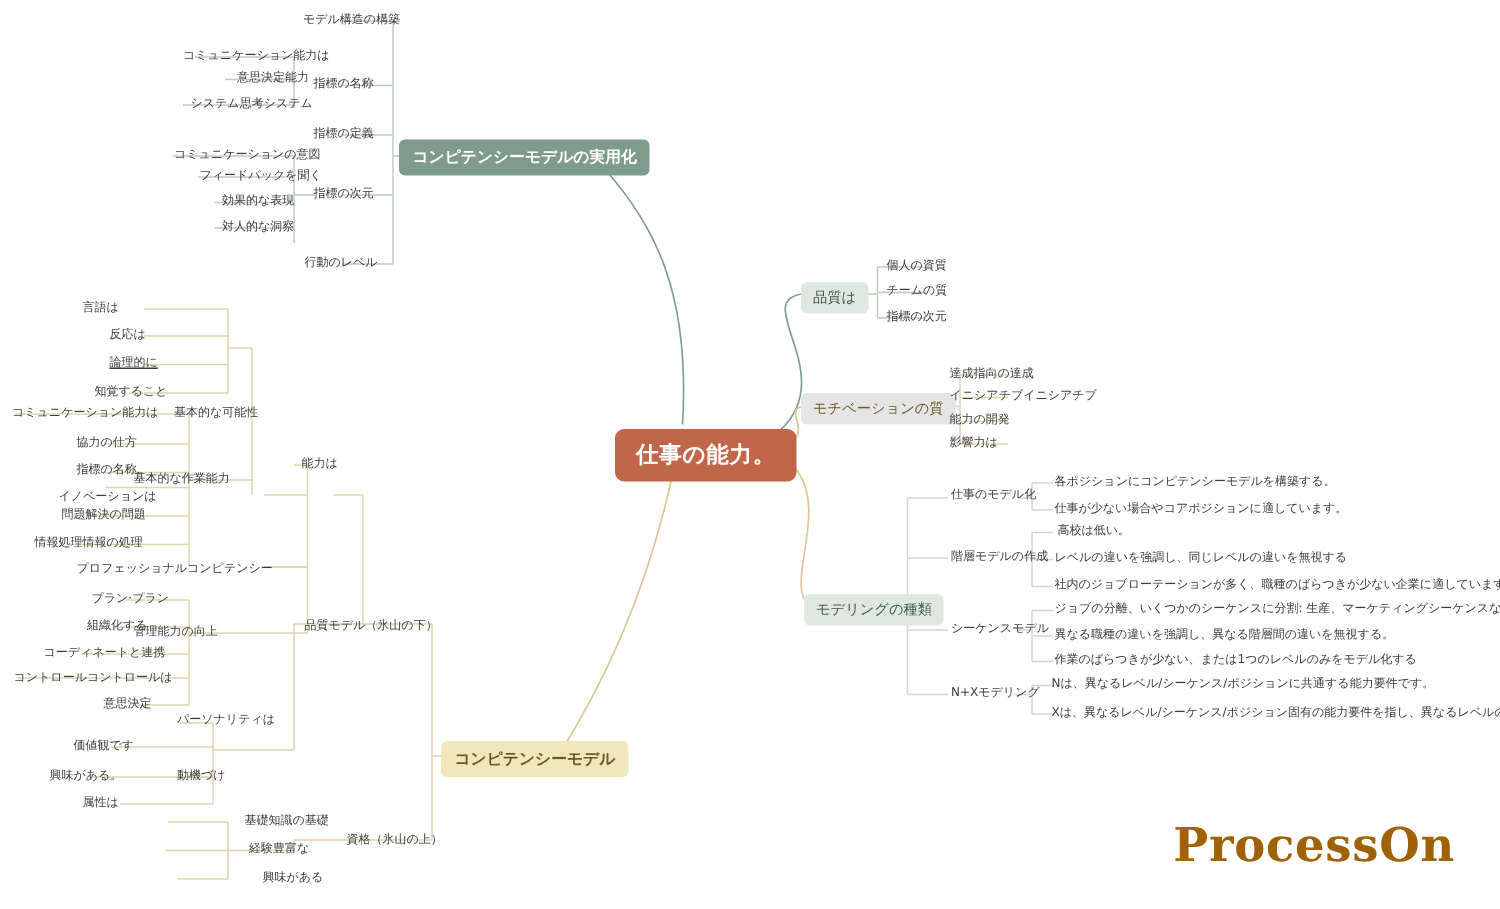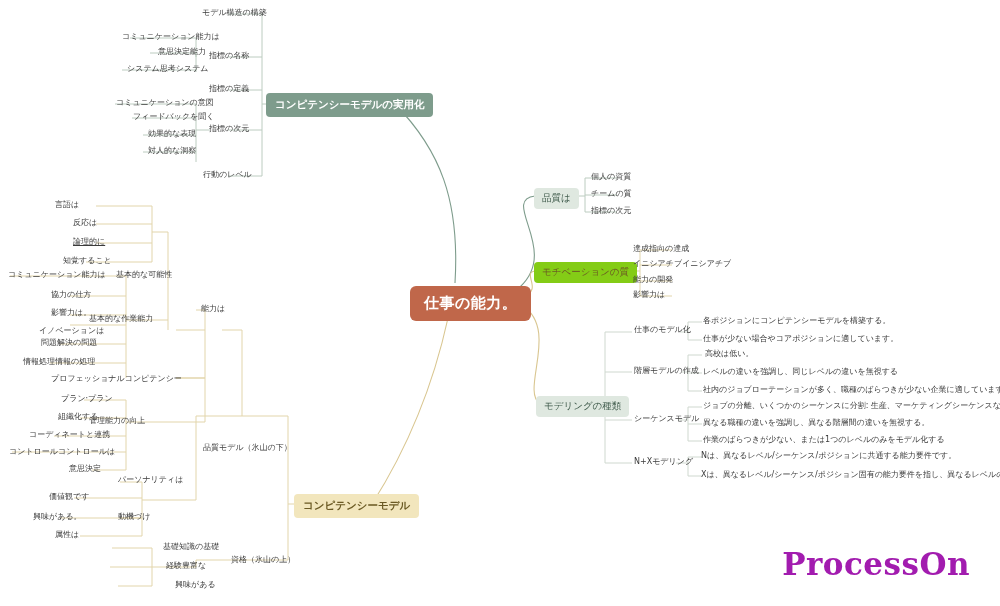--- a/index.html
+++ b/index.html
@@ -16,32 +16,32 @@
 
   
   .root{
     background:#c0674a;color:#ffffff;border-radius:6px;
     font-size:15px;font-weight:bold;padding:8px 14px;
     letter-spacing:.5px;
   }
   
   .l1-green{background:#7e9c8c;color:#ffffff;border-radius:4px;font-size:10.5px;padding:5px 9px;font-weight:bold;}
   .l1-greenlite{background:#dfe8e0;color:#3f5a4b;border-radius:4px;font-size:9.5px;padding:4px 8px;}
-  .l1-yellow{background:#84cc16;color:#6b5a24;border-radius:4px;font-size:9.5px;padding:4px 8px;}
+  .l1-yellow{background:#e5e5e5;color:#6b5a24;border-radius:4px;font-size:9.5px;padding:4px 8px;}
   .l1-yellow2{background:#f2e6bd;color:#6b5a24;border-radius:4px;font-size:10.5px;padding:5px 9px;font-weight:bold;}
 
   
   .leaf{
     font-size:8px;color:#3b3b3b;padding:1px 3px 2px 3px;line-height:1.25;
   }
 
   .watermark{
     position:absolute;right:30px;bottom:24px;
     font-family:"DejaVu Serif","Liberation Serif",serif;
-    font-size:31px;font-weight:bold;color:#a21caf;letter-spacing:.5px;
+    font-size:31px;font-weight:bold;color:#a16207;letter-spacing:.5px;
   }
 </style>
 </head>
 <body>
 
 <div id="canvas">
 
   <svg class="links" viewBox="0 0 1000 606">
     <g fill="none" stroke="#7e9c8c" stroke-width="1.1">
 
@@ -251,35 +251,35 @@
 
   <div class="node leaf" style="left:113px;top:224px;margin-top:45px;">基本的な可能性</div>
   <div class="node leaf" style="left:52px;top:199px;text-align:center;">言語は</div>
   <div class="node leaf" style="left:70px;top:217px;">反応は</div>
   <div class="node leaf" style="left:70px;top:236px;text-decoration:underline;">論理的に</div>
   <div class="node leaf" style="left:60px;top:255px;">知覚すること</div>
 
   <div class="node leaf" style="left:86px;top:313px;">基本的な作業能力</div>
   <div class="node leaf" style="left:5px;top:269px;">コミュニケーション能力は</div>
   <div class="node leaf" style="left:48px;top:289px;">協力の仕方</div>
-  <div class="node leaf" style="left:48px;top:307px;">影響力は。</div>
+  <div class="node leaf" style="left:48px;top:307px;">指標の名称。</div>
   <div class="node leaf" style="left:36px;top:325px;">イノベーションは</div>
   <div class="node leaf" style="left:38px;top:337px;">問題解決の問題</div>
   <div class="node leaf" style="left:20px;top:356px;">情報処理情報の処理</div>
 
   <div class="node leaf" style="left:48px;top:373px;">プロフェッショナルコンピテンシー</div>
 
   <div class="node leaf" style="left:86px;top:415px;">管理能力の向上</div>
   <div class="node leaf" style="left:58px;top:393px;">プラン·プラン</div>
   <div class="node leaf" style="left:55px;top:411px;">組織化する</div>
   <div class="node leaf" style="left:26px;top:429px;">コーディネートと連携</div>
   <div class="node leaf" style="left:6px;top:446px;">コントロールコントロールは</div>
   <div class="node leaf" style="left:66px;top:463px;">意思決定</div>
 
-  <div class="node leaf" style="left:200px;top:411px;margin-top:31px;">品質モデル（氷山の下）</div>
+  <div class="node leaf" style="left:200px;top:411px;">品質モデル（氷山の下）</div>
   <div class="node leaf" style="left:115px;top:474px;">パーソナリティは</div>
   <div class="node leaf" style="left:46px;top:491px;">価値観です</div>
   <div class="node leaf" style="left:115px;top:511px;">動機づけ</div>
   <div class="node leaf" style="left:30px;top:511px;">興味がある。</div>
   <div class="node leaf" style="left:52px;top:529px;">属性は</div>
 
   <div class="node leaf" style="left:228px;top:554px;">資格（氷山の上）</div>
   <div class="node leaf" style="left:160px;top:541px;">基礎知識の基礎</div>
   <div class="node leaf" style="left:163px;top:560px;">経験豊富な</div>
   <div class="node leaf" style="left:172px;top:579px;">興味がある</div>

